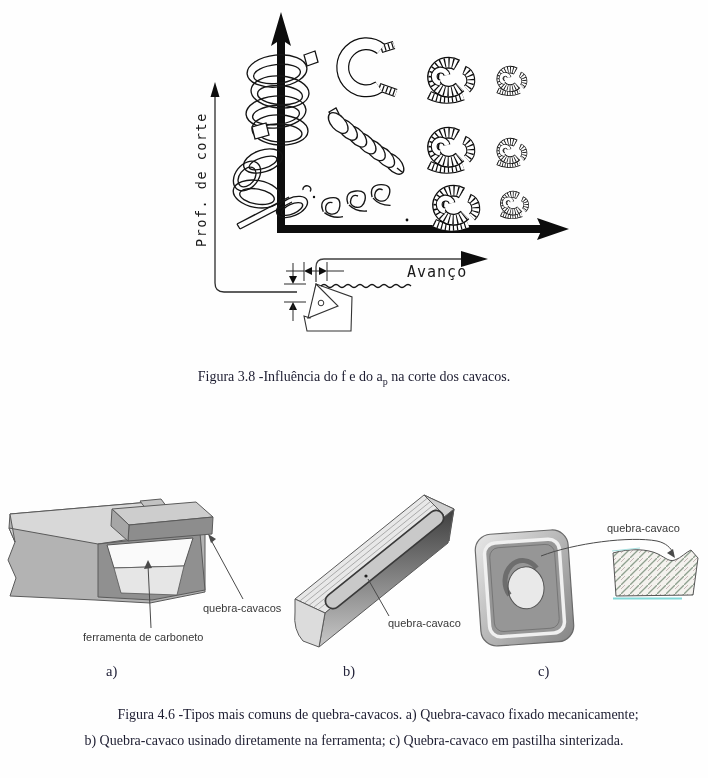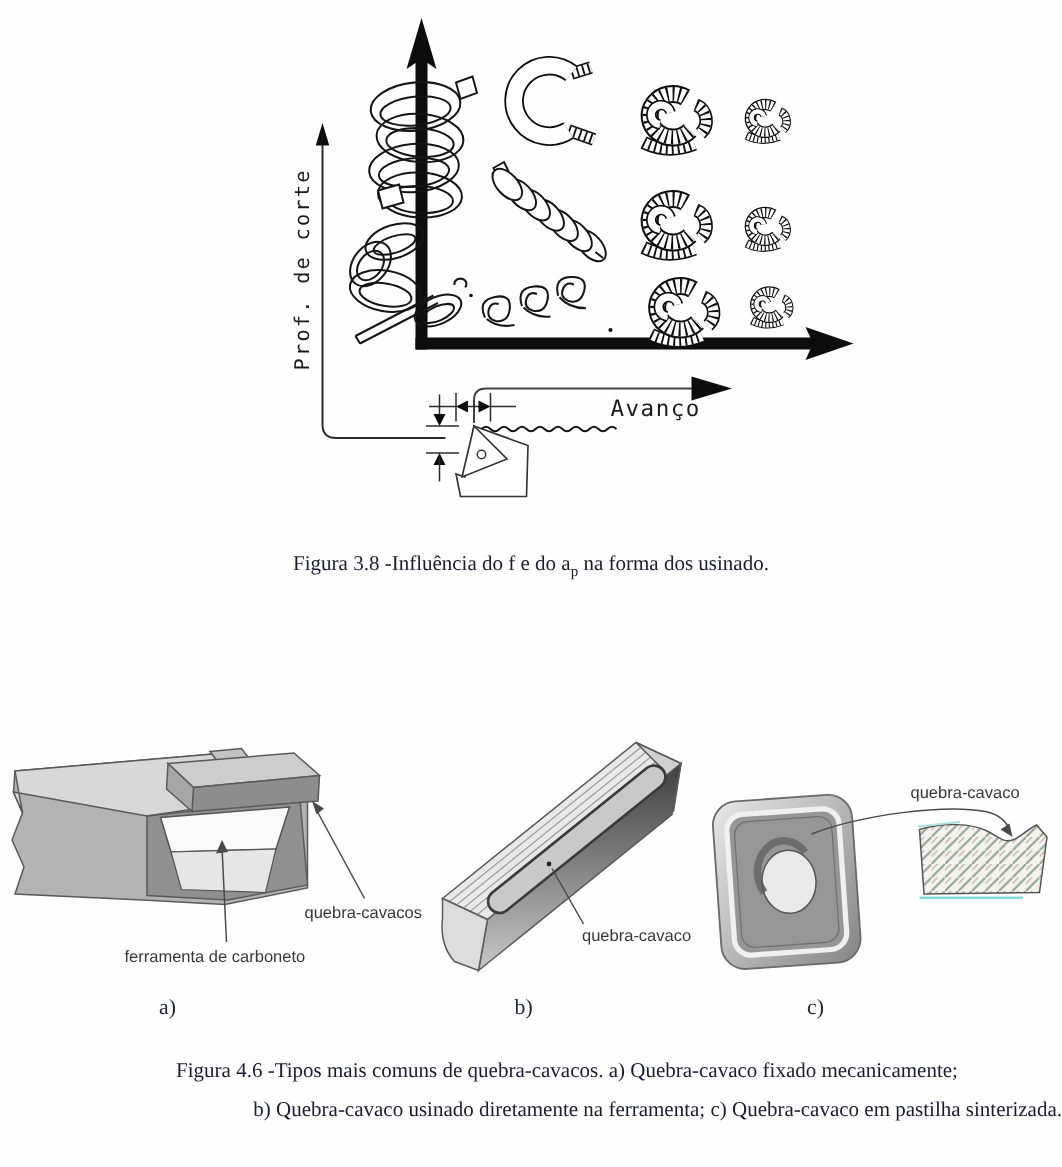--- a/index.html
+++ b/index.html
@@ -5,21 +5,21 @@
   html,body{margin:0;padding:0;background:#fff;}
   .page{position:relative;width:708px;height:778px;background:#fefefe;overflow:hidden;
         font-family:"Liberation Serif","DejaVu Serif",serif;}
   svg{position:absolute;left:0;}
   .fig45{top:0;}
   .fig46{top:470px;}
   .caption{position:absolute;left:0;width:100%;text-align:center;margin:0;
            color:#1c1c30;font-size:14px;line-height:20px;}
   .cap45{top:367px;}
   .cap46a{top:705px;margin-left:24px;}
-  .cap46b{top:731px;text-align:right;}
+  .cap46b{top:731px;}
   .caption sub{font-size:10px;}
   
   .ln{stroke:#151515;stroke-width:1.35;fill:none;}
   .lnw{stroke:#151515;stroke-width:1.3;fill:#fff;}
   .thick{stroke:#0d0d0d;stroke-width:8;fill:none;}
   .thin{stroke:#2b2b2b;stroke-width:1.3;fill:none;}
   .gray{stroke:#3f3f3f;stroke-width:1.3;fill:none;}
   .blk{fill:#0d0d0d;stroke:none;}
   .dim{stroke:#2b2b2b;stroke-width:1;fill:none;}
   
@@ -181,21 +181,21 @@
     </g>
 
     <g>
       <path d="M316,284 L352,297 L351,331 L307,331 L304,316 L310,318 Z" fill="#ffffff" stroke="#333333" stroke-width="1.1"></path>
       <path d="M316,284 L338,306 L308,318 Z" fill="#ffffff" stroke="#333333" stroke-width="1.1"></path>
       <circle cx="321" cy="303" r="2.8" fill="#ffffff" stroke="#333333" stroke-width="1"></circle>
       <path class="ln" d="M321,286 q3,-3 6,0 t6,0 t6,0 t6,0 t6,0 t6,0 t6,0 t6,0 t6,0 t6,0 t6,0 t6,0 t6,0 t6,0 t6,0"></path>
     </g>
   </svg>
 
-  <p class="caption cap45"><span>Figura 3.8 -Influência do f e do a</span><sub>p</sub><span> na forma dos usinado.</span></p>
+  <p class="caption cap45"><span>Figura 3.8 -Influência do f e do a</span><sub>p</sub><span> na corte dos cavacos.</span></p>
 
   <svg class="fig46" width="708" height="232" viewBox="0 470 708 232">
     <defs>
       <linearGradient id="gb" x1="0" y1="0" x2="0" y2="1">
         <stop offset="0" stop-color="#3e3e3e"></stop>
           <stop offset="1" stop-color="#c8c8c8"></stop>
       </linearGradient>
       <linearGradient id="gc" x1="0" y1="0" x2="1" y2="1">
         <stop offset="0" stop-color="#e8e8e8"></stop>
           <stop offset="1" stop-color="#858585"></stop>

